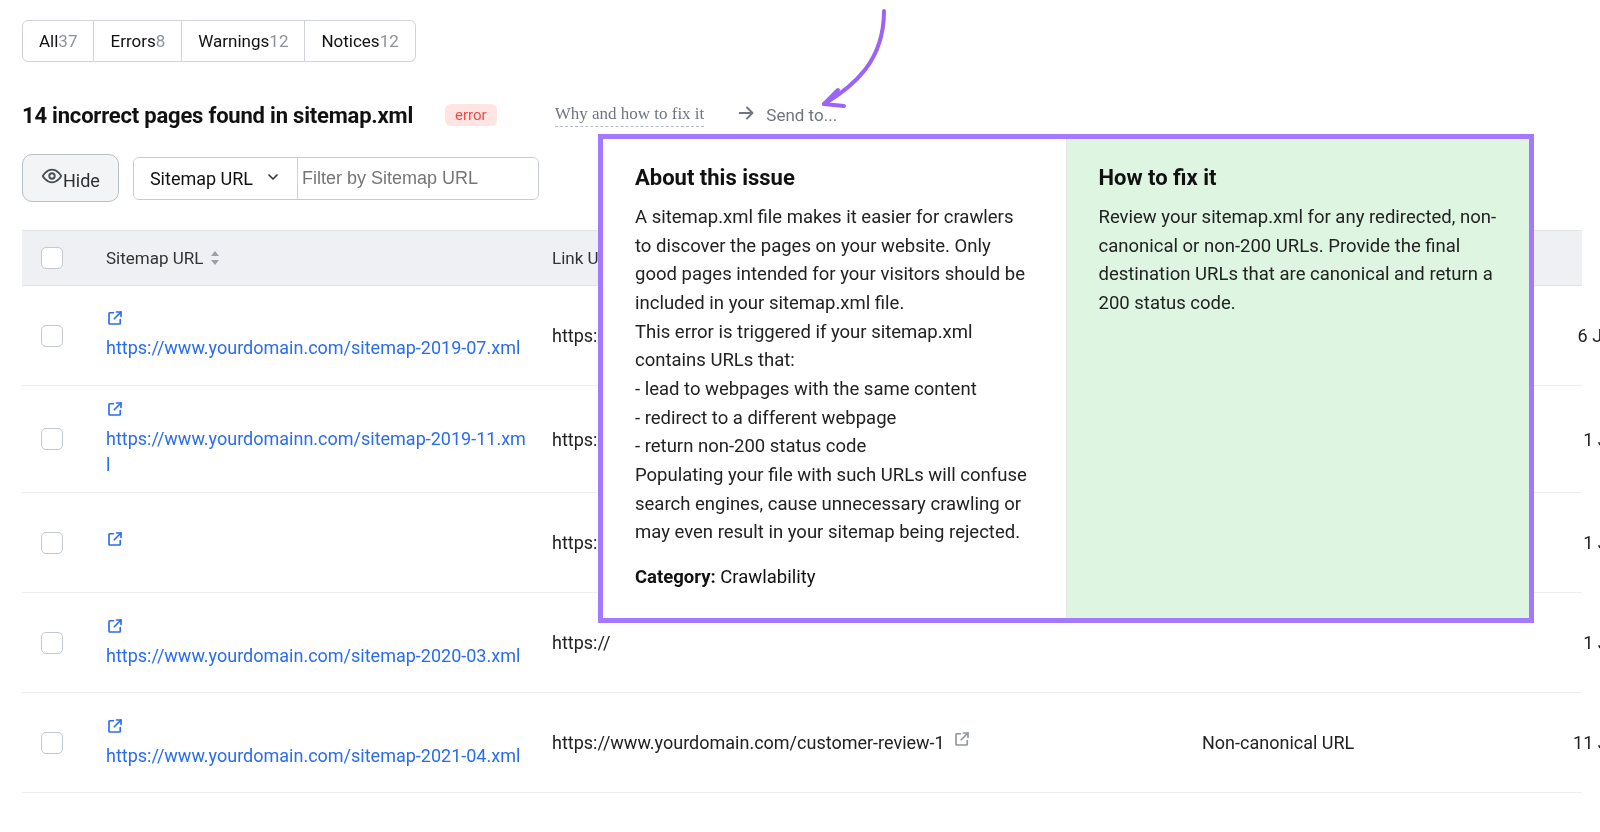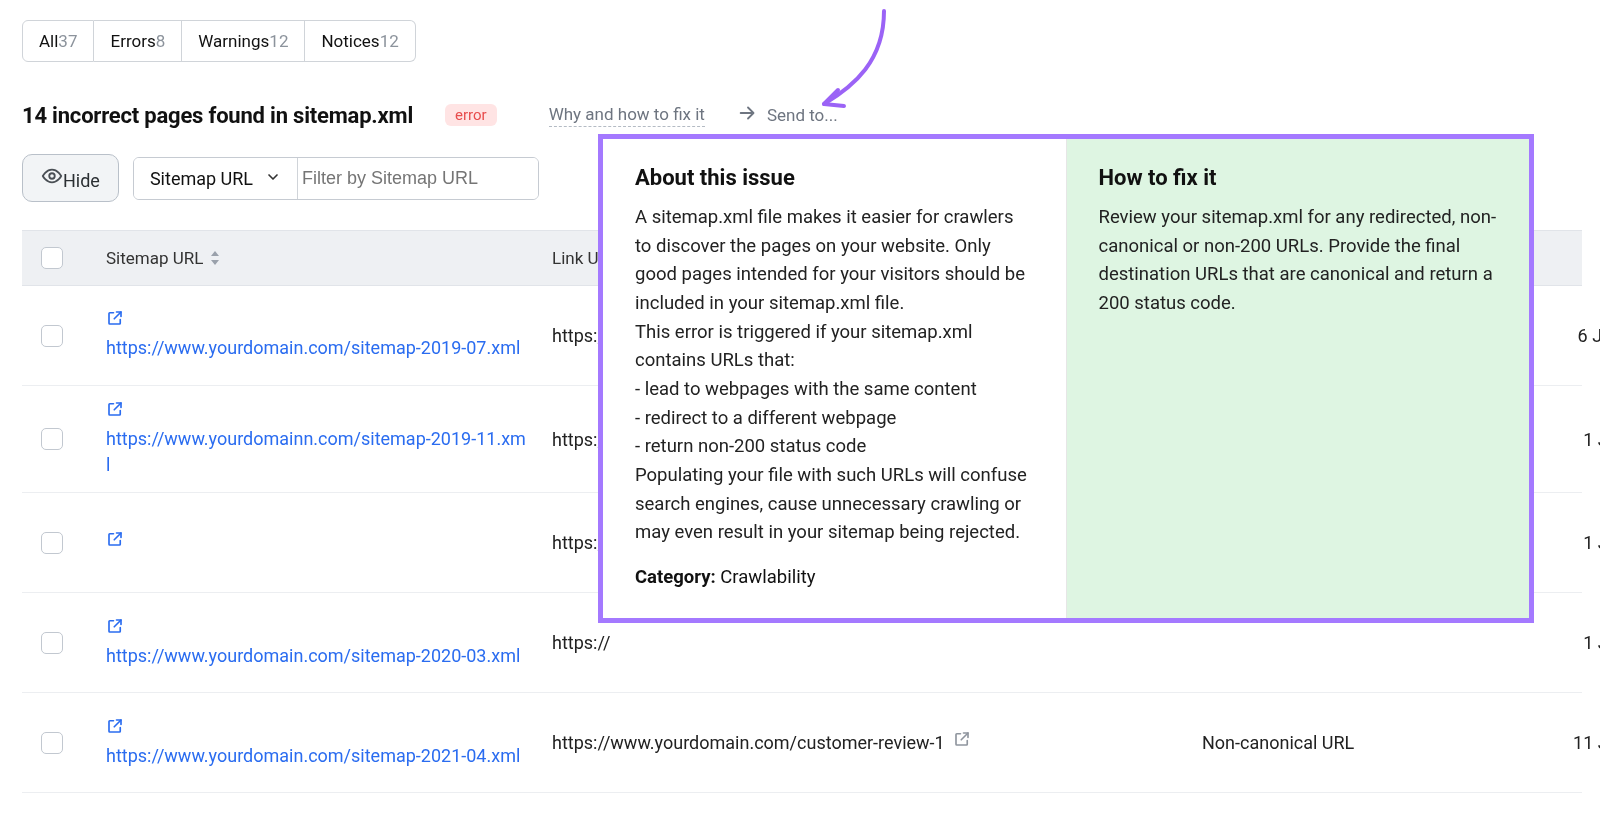--- a/index.html
+++ b/index.html
@@ -38,25 +38,26 @@
   .issue-title { font-size: 22px; font-weight: 700; letter-spacing: -0.2px; }
   .badge-error {
     background: #ffe4e4;
     color: #e84d4d;
     border-radius: 6px;
     padding: 2px 10px;
     font-size: 15px;
     font-weight: 400;
   }
   .why {
-    margin-left: 20px;
+    margin-left: 26px;
     color: #6e7580;
     border-bottom: 1px dashed #b4bbc4;
     padding-bottom: 2px;
     cursor: pointer;
+    font-family: Liberation Serif, serif;
   }
   .send-to {
     display: flex; align-items: center; gap: 8px;
     color: #6e7580; cursor: pointer;
   }
   .send-to svg { flex-shrink: 0; }
 
   
   .filters-row {
     display: flex; gap: 14px; align-items: center;

